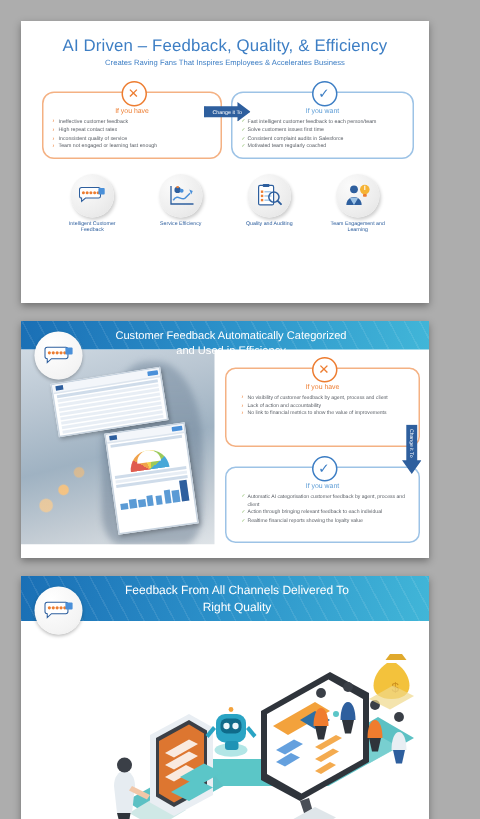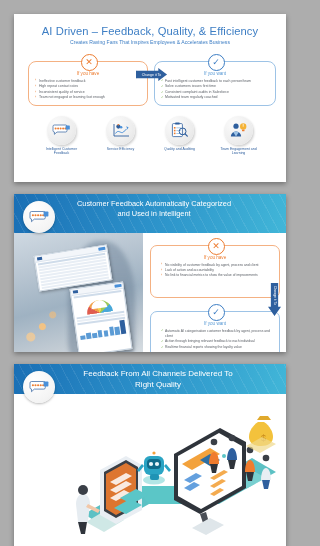--- a/index.html
+++ b/index.html
@@ -6,21 +6,21 @@
   body{
     width:300px;height:546px;background:#adadad;
     font-family:"Liberation Sans",sans-serif;overflow:hidden;
   }
   .deck{display:flex;flex-direction:column;align-items:center;padding-top:14px;gap:12px;}
   .slide{
     width:272px;background:#ffffff;position:relative;overflow:hidden;
     box-shadow:0 2px 5px rgba(0,0,0,.35);
   }
   
-  #slide1{height:168px;padding:0;}
+  #slide1{height:188px;padding:0;}
   .s1-title{
     text-align:center;color:#3d7ec4;font-size:11.2px;letter-spacing:.1px;
     padding-top:11px;font-weight:400;
   }
   .s1-sub{text-align:center;color:#3d7ec4;font-size:5.1px;padding-top:2px;}
   .s1-body{position:relative;height:108px;margin-top:5px;}
   .panel{
     position:absolute;top:11px;border-radius:8px;background:#fff;
   }
   .panel.bad{left:14px;width:118px;height:43px;border:.7px solid #f4b183;}
@@ -56,21 +56,21 @@
   .icdisc{
     width:29px;height:29px;border-radius:50%;margin:0 auto 2px;
     background:radial-gradient(circle at 32% 28%,#fbfbfb 0%,#ededed 62%,#e2e2e2 100%);
     box-shadow:1px 1.5px 2.5px rgba(0,0,0,.2);
     display:flex;align-items:center;justify-content:center;
   }
   .iclabel{font-size:3.5px;line-height:1.3;color:#2e5f9e;}
   
   #slide2{height:158px;}
   .s2-head{
-    height:39px;position:relative;
+    height:19px;position:relative;
     background:linear-gradient(100deg,#1a6fb5 0%,#2b90c9 48%,#41b6d8 100%);
   }
   .s2-head::after{
     content:"";position:absolute;inset:0;opacity:.16;
     background:repeating-linear-gradient(62deg,rgba(255,255,255,.55) 0 1px,transparent 1px 9px);
   }
   .s2-title{
     position:relative;z-index:2;text-align:center;color:#fff;font-size:7.4px;
     line-height:1.32;padding:5px 40px 0 48px;
   }
@@ -251,21 +251,21 @@
         </div>
 
       </div>
     </div>
   </div>
 
   <div class="slide" id="slide2">
     <div class="s2-head">
       <div class="s2-title">
         <div>Customer Feedback Automatically Categorized</div>
-        <div>and Used in Intelligent</div>
+        <div>and Used in Efficiency</div>
       </div>
     </div>
 
     <div class="logo">
       <svg width="21" height="15" viewBox="0 0 21 15">
         <path d="M1 3a1.5 1.5 0 0 1 1.5-1.5h12.3A1.5 1.5 0 0 1 16.3 3v4.6a1.5 1.5 0 0 1-1.5 1.5H5.3L2.5 11.7V9.1A1.5 1.5 0 0 1 1 7.6z" fill="#fff" stroke="#2e5f9e" stroke-width=".7"></path>
         <g fill="#ed7d31">
           <circle cx="3.9" cy="5.2" r="1.05"></circle>
             <circle cx="6.5" cy="5.2" r="1.05"></circle>
           <circle cx="9.1" cy="5.2" r="1.05"></circle>

